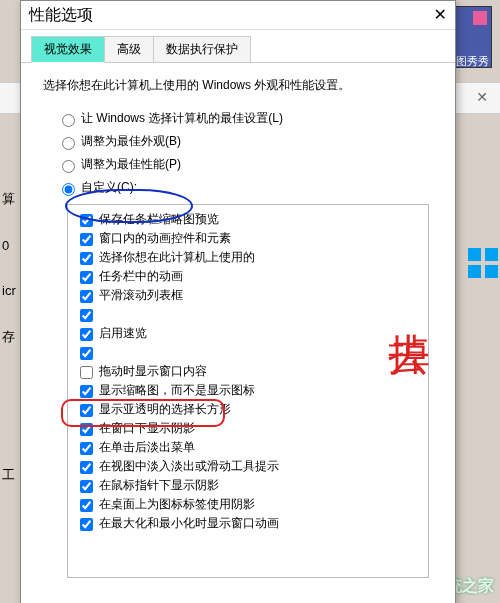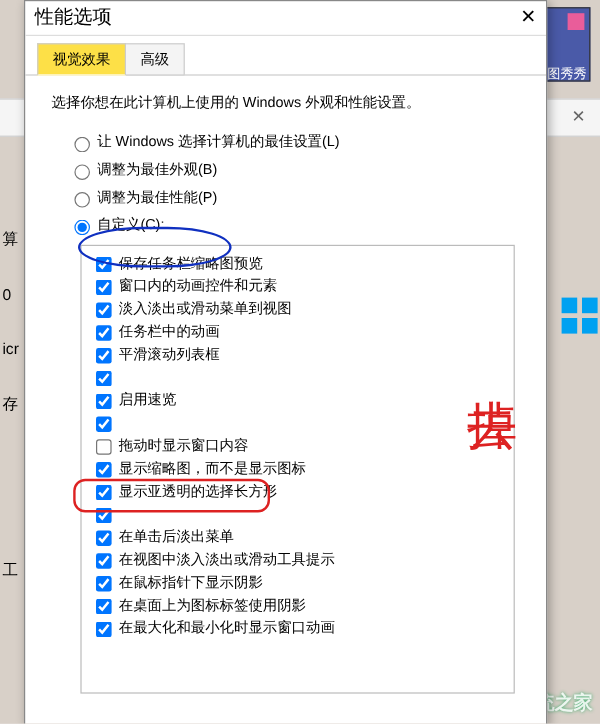--- a/index.html
+++ b/index.html
@@ -14,21 +14,21 @@
 .bg-win{position:absolute;right:2px;top:248px;width:30px;height:30px}
 .bg-win span{position:absolute;width:13px;height:13px;background:#00a1f1}
 .bg-win .a{left:0;top:0}.bg-win .b{right:0;top:0}.bg-win .c{left:0;bottom:0}.bg-win .d{right:0;bottom:0}
 .wmark{position:absolute;right:6px;bottom:6px;color:rgba(255,255,255,.85);font-size:16px;font-weight:bold;text-shadow:0 0 3px #3a6}
 .dialog{position:absolute;left:20px;top:0;width:434px;height:603px;background:#fff;border:1px solid #888;box-shadow:2px 2px 8px rgba(0,0,0,.3)}
 .titlebar{height:28px;line-height:28px;padding:0 8px;border-bottom:1px solid #ddd;display:flex;justify-content:space-between}
 .titlebar .t{font-size:16px}
 .titlebar .x{font-size:16px;cursor:pointer}
 .tabs{display:flex;margin:6px 0 0 10px}
 .tab{padding:4px 12px;border:1px solid #ccc;background:#f4f4f4;font-size:12px;margin-right:-1px}
-.tab.active{background:#fde047;border-bottom:1px solid #fff;position:relative;z-index:2}
+.tab.active{background:#5eead4;border-bottom:1px solid #fff;position:relative;z-index:2}
 .tabline{border-bottom:1px solid #ccc;margin-top:-1px}
 .body{padding:14px 22px 8px 22px}
 .desc{font-size:12px;margin-bottom:16px}
 .radio-row{display:flex;align-items:flex-end;margin:6px 0 6px 14px;font-size:12px}
 .radio-row input{margin-right:6px}
 .circle-mark{position:absolute;left:44px;top:188px;width:124px;height:30px;border:2px solid #1030c0;border-radius:50%/60%;pointer-events:none}
 .list{border:1px solid #bbb;margin:8px 4px 0 24px;padding:6px 8px;height:360px;overflow:hidden}
 .li{display:flex;align-items:flex-start;margin:0 0;font-size:12px}
 .li input{margin-right:6px;width:13px;height:13px}
 .red-box{position:absolute;left:40px;top:398px;width:160px;height:24px;border:2px solid #d22;border-radius:10px;pointer-events:none}
@@ -62,20 +62,21 @@
 <div class="wmark">系统之家</div>
 
 <div class="dialog">
   <div class="titlebar">
     <span class="t">性能选项</span>
     <span class="x">✕</span>
   </div>
   <div class="tabs">
     <div class="tab active">视觉效果</div>
     <div class="tab">高级</div>
+    <div class="tab">数据执行保护</div>
   </div>
   <div class="tabline"></div>
 
   <div class="body">
     <div class="desc">选择你想在此计算机上使用的 Windows 外观和性能设置。</div>
 
     <label class="radio-row">
         <input type="radio" name="r" style="">
         <span>让 Windows 选择计算机的最佳设置(L)</span>
       </label>
@@ -96,21 +97,21 @@
         <label class="li">
           <input type="checkbox" checked="" style="">
           <span>保存任务栏缩略图预览</span>
         </label>
         <label class="li">
           <input type="checkbox" checked="" style="">
           <span>窗口内的动画控件和元素</span>
         </label>
         <label class="li">
           <input type="checkbox" checked="" style="">
-          <span>淡入淡出或滑动菜单到视图</span>
+          <span>选择你想在此计算机上使用的</span>
         </label>
         <label class="li">
           <input type="checkbox" checked="" style="">
           <span>任务栏中的动画</span>
         </label>
         <label class="li">
           <input type="checkbox" checked="" style="">
           <span>平滑滚动列表框</span>
         </label>
         <label class="li">
@@ -130,20 +131,21 @@
         <label class="li">
           <input type="checkbox" checked="" style="">
           <span>显示缩略图，而不是显示图标</span>
         </label>
         <label class="li">
           <input type="checkbox" checked="" style="">
           <span>显示亚透明的选择长方形</span>
         </label>
         <label class="li">
           <input type="checkbox" checked="" style="">
+          <span>在窗口下显示阴影</span>
         </label>
         <label class="li">
           <input type="checkbox" checked="" style="">
           <span>在单击后淡出菜单</span>
         </label>
         <label class="li">
           <input type="checkbox" checked="" style="">
           <span>在视图中淡入淡出或滑动工具提示</span>
         </label>
         <label class="li">

